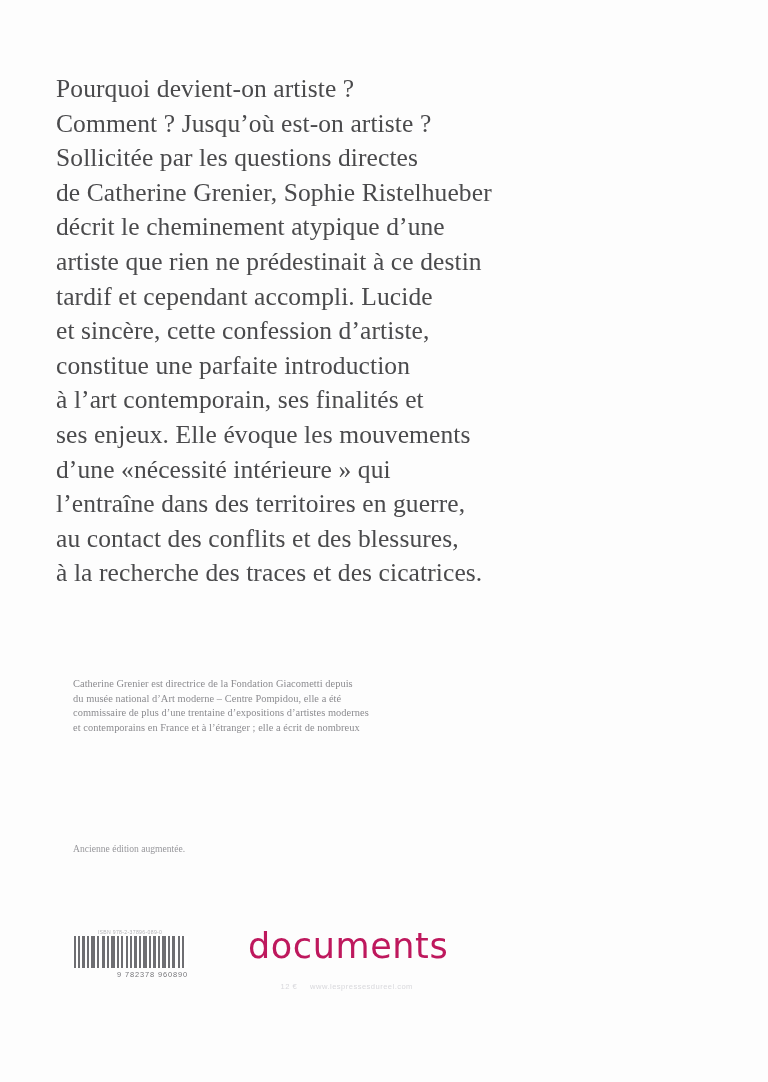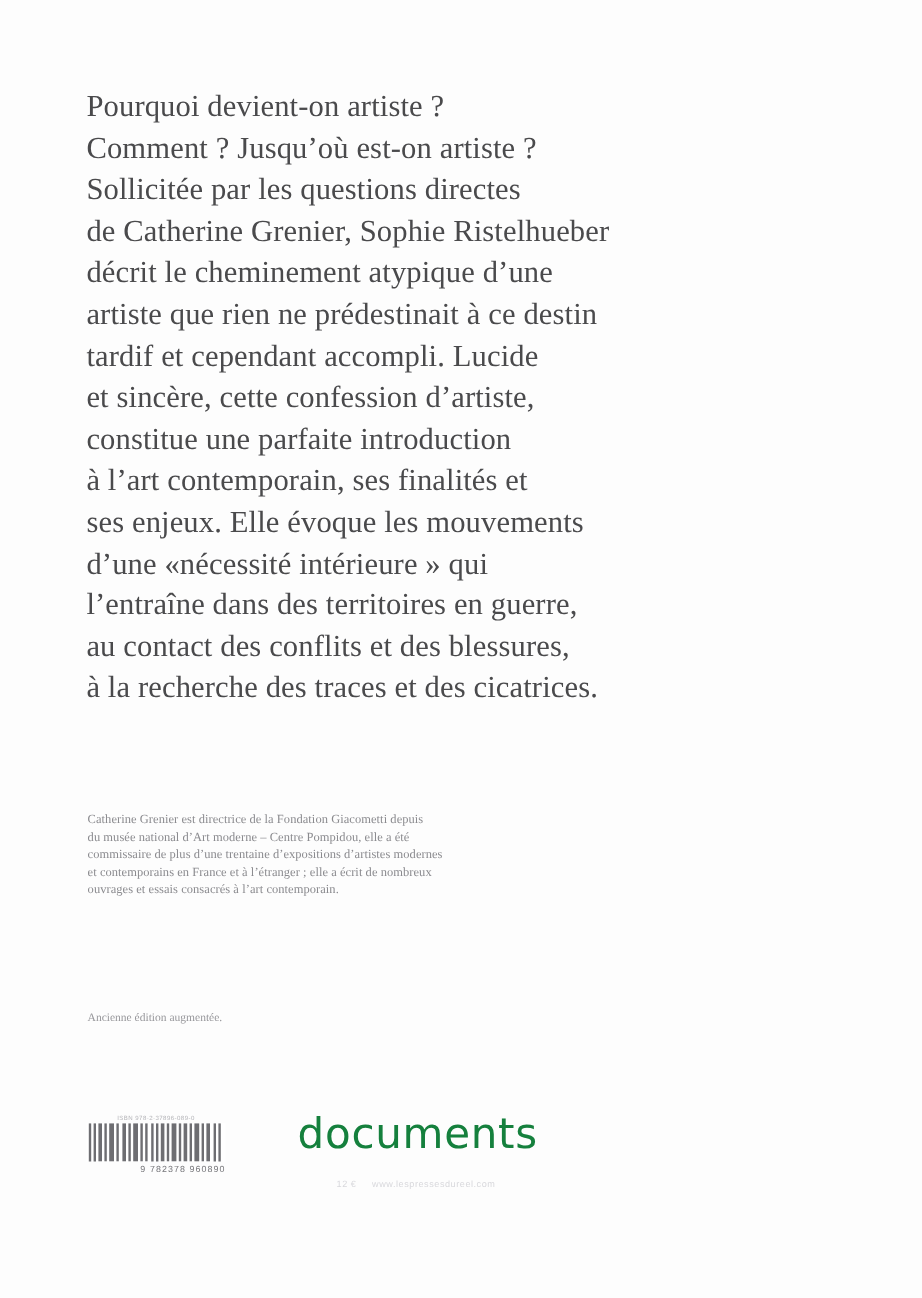--- a/index.html
+++ b/index.html
@@ -20,21 +20,21 @@
     position: absolute;
     left: 0; top: 0;
     width: 768px;
     height: 1082px;
     background: #fdfdfd;
   }
 
   
   .blurb {
     position: absolute;
-    left: 72px;
+    left: 56px;
     top: 72px;
     width: 600px;
     font-family: "Liberation Serif", serif;
     font-size: 25.5px;
     line-height: 34.6px;
     color: #4a4a4c;
     letter-spacing: 0.1px;
   }
   .blurb .line {
     display: block;
@@ -135,21 +135,21 @@
     left: 248px;
     top: 8px;
     width: 300px;
   }
   .imprint-name {
     font-family: "DejaVu Sans", sans-serif;
     font-size: 35px;
     line-height: 40px;
     font-weight: 400;
     letter-spacing: 0.6px;
-    color: #15803d;
+    color: #be185d;
     white-space: pre;
   }
   .imprint-sub {
     margin-top: 7px;
     font-family: "Liberation Sans", sans-serif;
     font-size: 7.6px;
     letter-spacing: 0.45px;
     color: #d8d8dc;
     white-space: pre;
   }
@@ -179,21 +179,20 @@
     <span class="line">l’entraîne dans des territoires en guerre,</span>
     <span class="line">au contact des conflits et des blessures,</span>
     <span class="line">à la recherche des traces et des cicatrices.</span>
   </div>
 
   <div class="bio">
     <span class="line">Catherine Grenier est directrice de la Fondation Giacometti depuis</span>
     <span class="line">du musée national d’Art moderne – Centre Pompidou, elle a été</span>
     <span class="line">commissaire de plus d’une trentaine d’expositions d’artistes modernes</span>
     <span class="line">et contemporains en France et à l’étranger ; elle a écrit de nombreux</span>
-    <span class="line">ouvrages et essais consacrés à l’art contemporain.</span>
   </div>
 
   <div class="edition-note">Ancienne édition augmentée.</div>
 
   <div class="footer">
 
     <div class="barcode-block">
       <div class="barcode-isbn-top">ISBN 978-2-37896-089-0</div>
       <div class="barcode-bars">
         <span class="tall" style="left:2px;width:1.5px;"></span>

